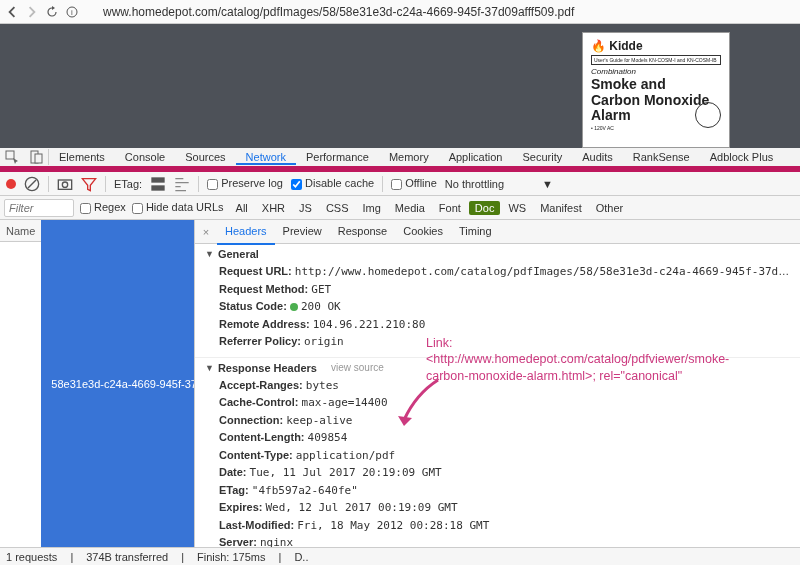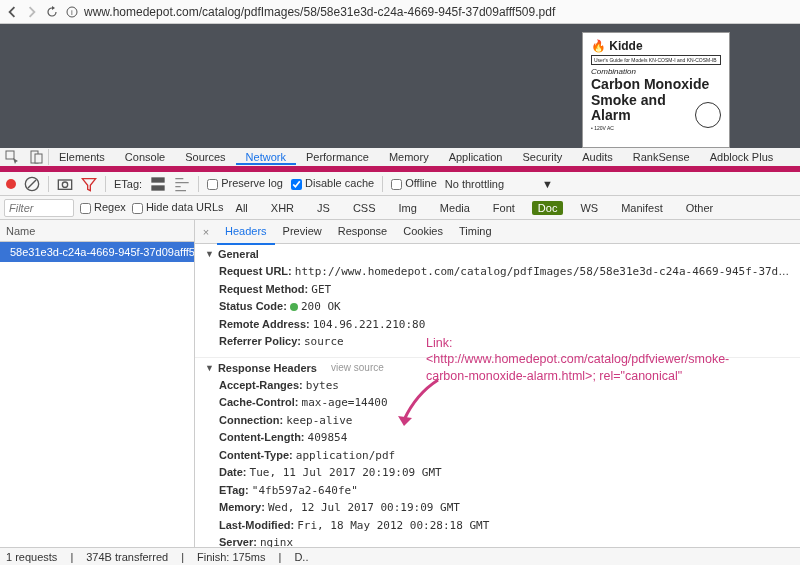--- a/index.html
+++ b/index.html
@@ -1,20 +1,20 @@
 <!DOCTYPE html>
 <html><head>
 <meta charset="utf-8">
 <style>
   * { box-sizing: border-box; margin: 0; padding: 0; }
   body { font-family: -apple-system, "Helvetica Neue", Arial, sans-serif; font-size: 11px; color: #333; background: #fff; width: 800px; height: 565px; overflow: hidden; }
   .url-bar { height: 24px; display: flex; align-items: center; border-bottom: 1px solid #ccc; padding: 0 4px; background: #fafafa; }
   .url-bar .nav-ico { width: 16px; height: 16px; display: inline-flex; align-items: center; justify-content: center; margin-right: 4px; color: #555; }
   .url-bar .nav-ico svg { width: 12px; height: 12px; }
-  .url-bar .addr { flex: 1; font-size: 12px; color: #333; white-space: nowrap; overflow: hidden; }
+  .url-bar .addr { flex: 1; font-size: 12px; color: #333; white-space: nowrap; overflow: hidden; margin-left: 19px; }
   .content-area { height: 124px; background: #4d5158; display: flex; justify-content: flex-end; padding: 8px 70px 0 0; }
   .pdf-page { width: 148px; height: 116px; background: #fff; border: 1px solid #999; padding: 6px 8px; font-size: 8px; overflow: hidden; color: #222; margin-left: 48px; }
   .pdf-page .brand { font-weight: bold; font-size: 12px; }
   .pdf-page .guide { border: 1px solid #333; font-size: 5px; padding: 1px 2px; margin-top: 2px; }
   .pdf-page .combo { font-size: 8px; margin-top: 2px; font-style: italic; }
   .pdf-page .title { font-size: 14px; font-weight: bold; line-height: 1.05; margin-top: 1px; }
   .pdf-page .circle { float: right; width: 26px; height: 26px; border: 1px solid #333; border-radius: 50%; margin-top: -6px; }
   .pdf-page .small { font-size: 5px; margin-top: 2px; }
   .devtools-tabs { height: 24px; display: flex; align-items: center; border-bottom: 6px solid #be185d; background: #f3f3f3; }
   .dt-ico { width: 24px; height: 24px; display: inline-flex; align-items: center; justify-content: center; color: #666; }
@@ -25,21 +25,21 @@
   .dot-red { width: 10px; height: 10px; border-radius: 50%; background: #e53935; }
   .net-toolbar .ico { width: 16px; height: 16px; display: inline-flex; align-items: center; justify-content: center; color: #555; }
   .net-toolbar .ico.red svg { stroke: #d32f2f; }
   .net-toolbar .lbl { color: #333; }
   .sep { width: 1px; height: 16px; background: #ccc; }
   .filter-row { height: 24px; display: flex; align-items: center; border-bottom: 1px solid #ccc; background: #f6f6f6; gap: 6px; padding: 0 4px; }
   .filter-input { width: 70px; height: 18px; padding: 0 4px; font-size: 11px; border: 1px solid #ccc; border-radius: 2px; font-style: italic; }
   .pill { padding: 1px 6px; border-radius: 2px; cursor: pointer; }
   .pill.active { background: #4d7c0f; color: #fff; }
   .main { display: flex; height: 327px; }
-  .left-col { width: 195px; border-right: 1px solid #ccc; display: flex; flex-direction: column; }
+  .left-col { width: 195px; border-right: 1px solid #ccc; display: flex; flex-direction: row; }
   .col-head { height: 22px; line-height: 22px; padding: 0 6px; border-bottom: 1px solid #ccc; color: #555; background: #f6f6f6; }
   .req-row { display: flex; align-items: center; gap: 4px; padding: 4px 6px; background: #3874d6; color: #fff; white-space: nowrap; overflow: hidden; text-overflow: ellipsis; font-size: 11px; }
   .req-row .fic { width: 12px; height: 12px; display: inline-flex; align-items: center; justify-content: center; }
   .right-col { flex: 1; overflow: auto; }
   .detail-tabs { display: flex; align-items: center; height: 24px; border-bottom: 1px solid #ccc; background: #f6f6f6; }
   .close-x { width: 22px; text-align: center; color: #888; cursor: pointer; }
   .dtl-tab { padding: 0 8px; line-height: 24px; cursor: pointer; color: #333; }
   .dtl-tab.active { border-bottom: 2px solid #1a73e8; color: #1a73e8; }
   .sect { padding: 4px 10px 6px; border-bottom: 1px solid #eee; }
   .sect-head { font-weight: bold; color: #333; margin-bottom: 3px; display: flex; align-items: center; gap: 4px; }
@@ -81,22 +81,22 @@
       </svg>
     </span>
   <span class="addr">www.homedepot.com/catalog/pdfImages/58/58e31e3d-c24a-4669-945f-37d09afff509.pdf</span>
 </div>
 
 <div class="content-area">
   <div class="pdf-page">
     <div class="brand">🔥 <span>Kidde</span></div>
     <div class="guide">User's Guide for Models KN-COSM-I and KN-COSM-IB</div>
     <div class="combo">Combination</div>
+    <div class="title">Smoke and</div>
     <div class="title">Carbon Monoxide</div>
-    <div class="title">Smoke and</div>
     <div class="title"><span>Alarm</span><span class="circle"></span></div>
     <div class="small">• 120V AC</div>
   </div>
 </div>
 
 <div class="devtools-tabs">
   <span class="dt-ico">
       <svg viewBox="0 0 14 14">
         <rect x="1" y="1" width="8" height="8" fill="none" stroke="#666"></rect>
         <path d="M8 8l5 3-2 1-1 2z" fill="#666"></path>
@@ -151,21 +151,21 @@
   <div class="sep"></div>
   <label><input type="checkbox" class="cb" style=""> <span>Offline</span></label>
   <span class="lbl">No throttling</span>
   <span style="margin-left:30px;">▼</span>
 </div>
 
 <div class="filter-row">
   <input class="filter-input" placeholder="Filter" style="">
   <label><input type="checkbox" class="cb" style=""> <span>Regex</span></label>
   <label><input type="checkbox" class="cb" style=""> <span>Hide data URLs</span></label>
-  <div id="filter-types-host" style="display:flex;gap:11px;">
+  <div id="filter-types-host" style="display:flex;gap:2px;">
       <span class="pill">All</span>
       <span class="pill">XHR</span>
       <span class="pill">JS</span>
       <span class="pill">CSS</span>
       <span class="pill">Img</span>
       <span class="pill">Media</span>
       <span class="pill">Font</span>
       <span class="pill active">Doc</span>
       <span class="pill">WS</span>
       <span class="pill">Manifest</span>
@@ -200,38 +200,38 @@
     <div class="sect">
       <div class="sect-head">
           <span class="tri">▼</span>
           <span>General</span>
         </div>
       <div id="gen-host">
           <div class="kv"><span class="k">Request URL:</span> <span class="v">http://www.homedepot.com/catalog/pdfImages/58/58e31e3d-c24a-4669-945f-37d09afff509.pdf</span></div>
           <div class="kv"><span class="k">Request Method:</span> <span class="v">GET</span></div>
           <div class="kv"><span class="k">Status Code:</span> <span class="status-dot"></span> <span class="v">200 OK</span></div>
           <div class="kv"><span class="k">Remote Address:</span> <span class="v">104.96.221.210:80</span></div>
-          <div class="kv"><span class="k">Referrer Policy:</span> <span class="v">source</span></div>
+          <div class="kv"><span class="k">Referrer Policy:</span> <span class="v">origin</span></div>
         </div>
     </div>
     <div class="sect">
       <div class="sect-head">
           <span class="tri">▼</span>
           <span>Response Headers</span>
           <span class="vs">view source</span>
         </div>
       <div id="resp-host">
           <div class="kv"><span class="k">Accept-Ranges:</span> <span class="v">bytes</span></div>
           <div class="kv"><span class="k">Cache-Control:</span> <span class="v">max-age=14400</span></div>
           <div class="kv"><span class="k">Connection:</span> <span class="v">keep-alive</span></div>
           <div class="kv"><span class="k">Content-Length:</span> <span class="v">409854</span></div>
           <div class="kv"><span class="k">Content-Type:</span> <span class="v">application/pdf</span></div>
           <div class="kv"><span class="k">Date:</span> <span class="v">Tue, 11 Jul 2017 20:19:09 GMT</span></div>
           <div class="kv"><span class="k">ETag:</span> <span class="v">"4fb597a2-640fe"</span></div>
-          <div class="kv"><span class="k">Memory:</span> <span class="v">Wed, 12 Jul 2017 00:19:09 GMT</span></div>
+          <div class="kv"><span class="k">Expires:</span> <span class="v">Wed, 12 Jul 2017 00:19:09 GMT</span></div>
           <div class="kv"><span class="k">Last-Modified:</span> <span class="v">Fri, 18 May 2012 00:28:18 GMT</span></div>
           <div class="kv"><span class="k">Server:</span> <span class="v">nginx</span></div>
         </div>
     </div>
 
   </div>
 </div>
 
 <div class="annotation">
   <span>Link: &lt;http://www.homedepot.com/catalog/pdfviewer/smoke-</span><br><span>carbon-monoxide-alarm.html&gt;; rel="canonical"</span>

